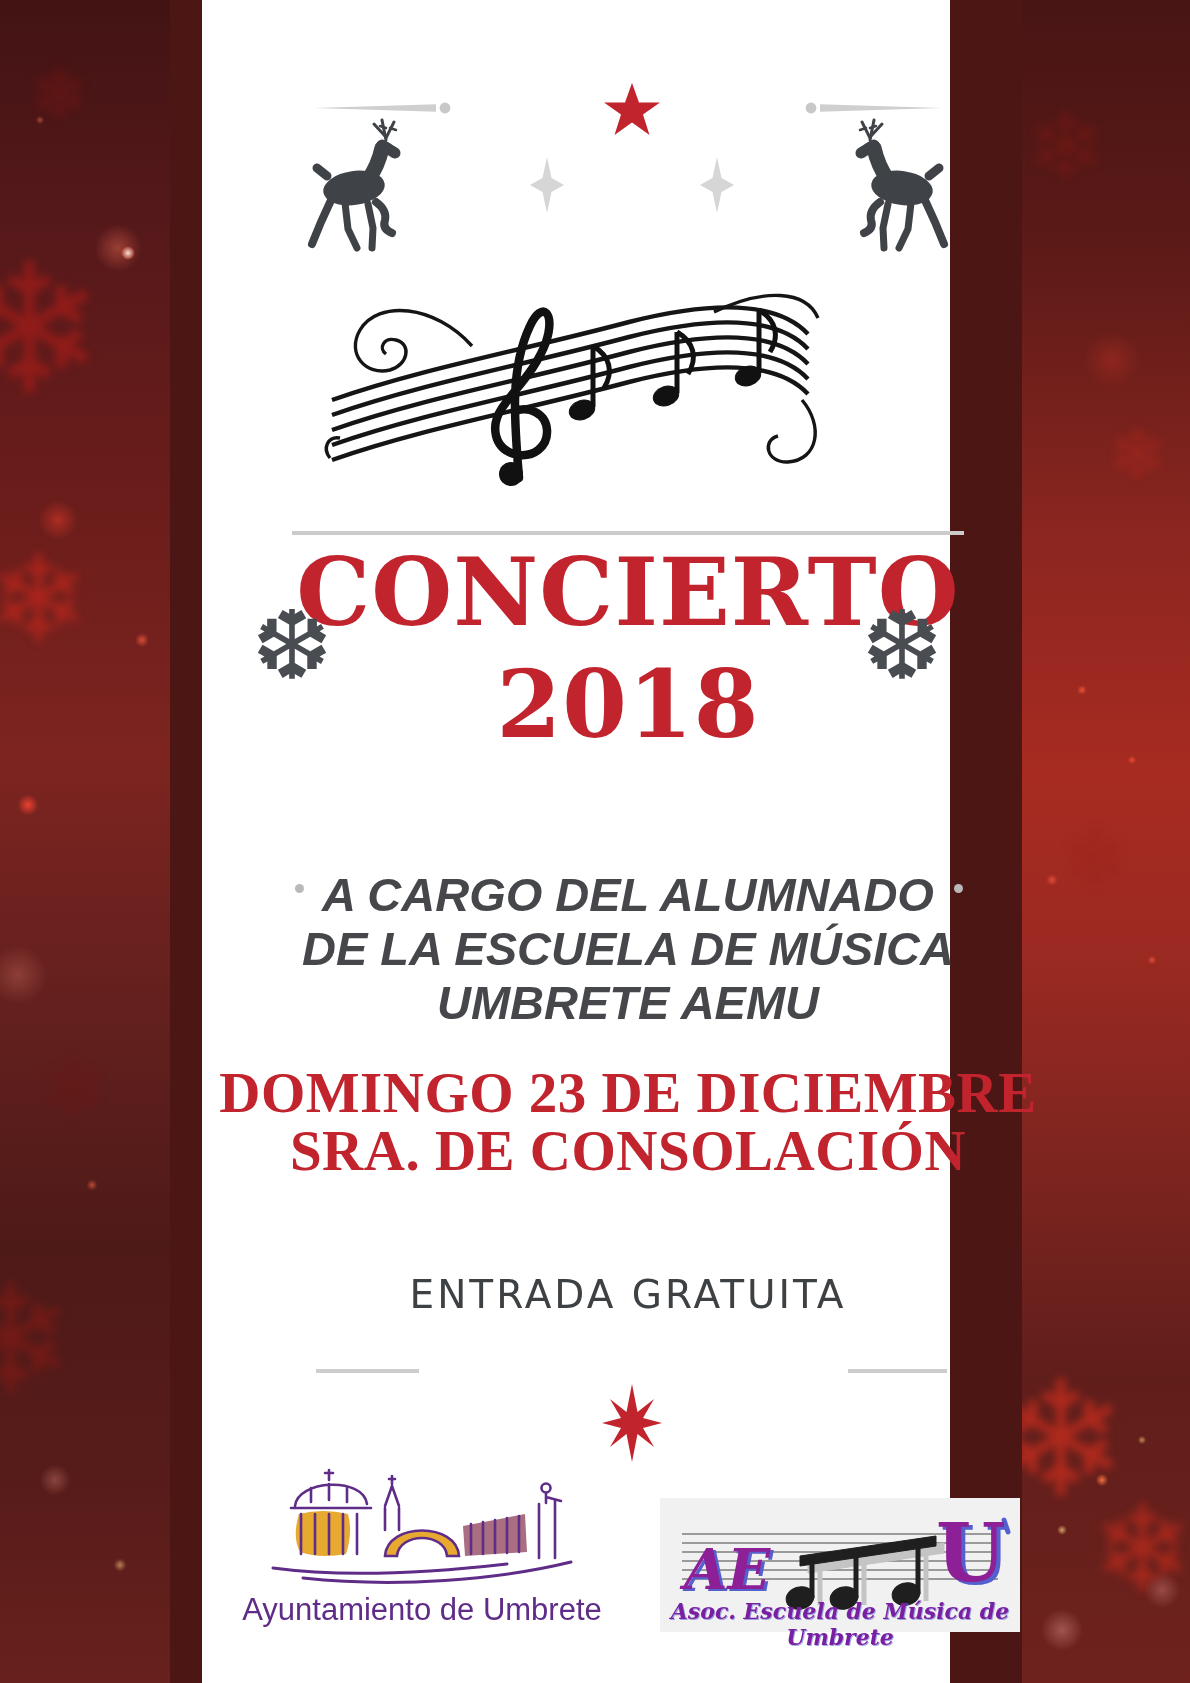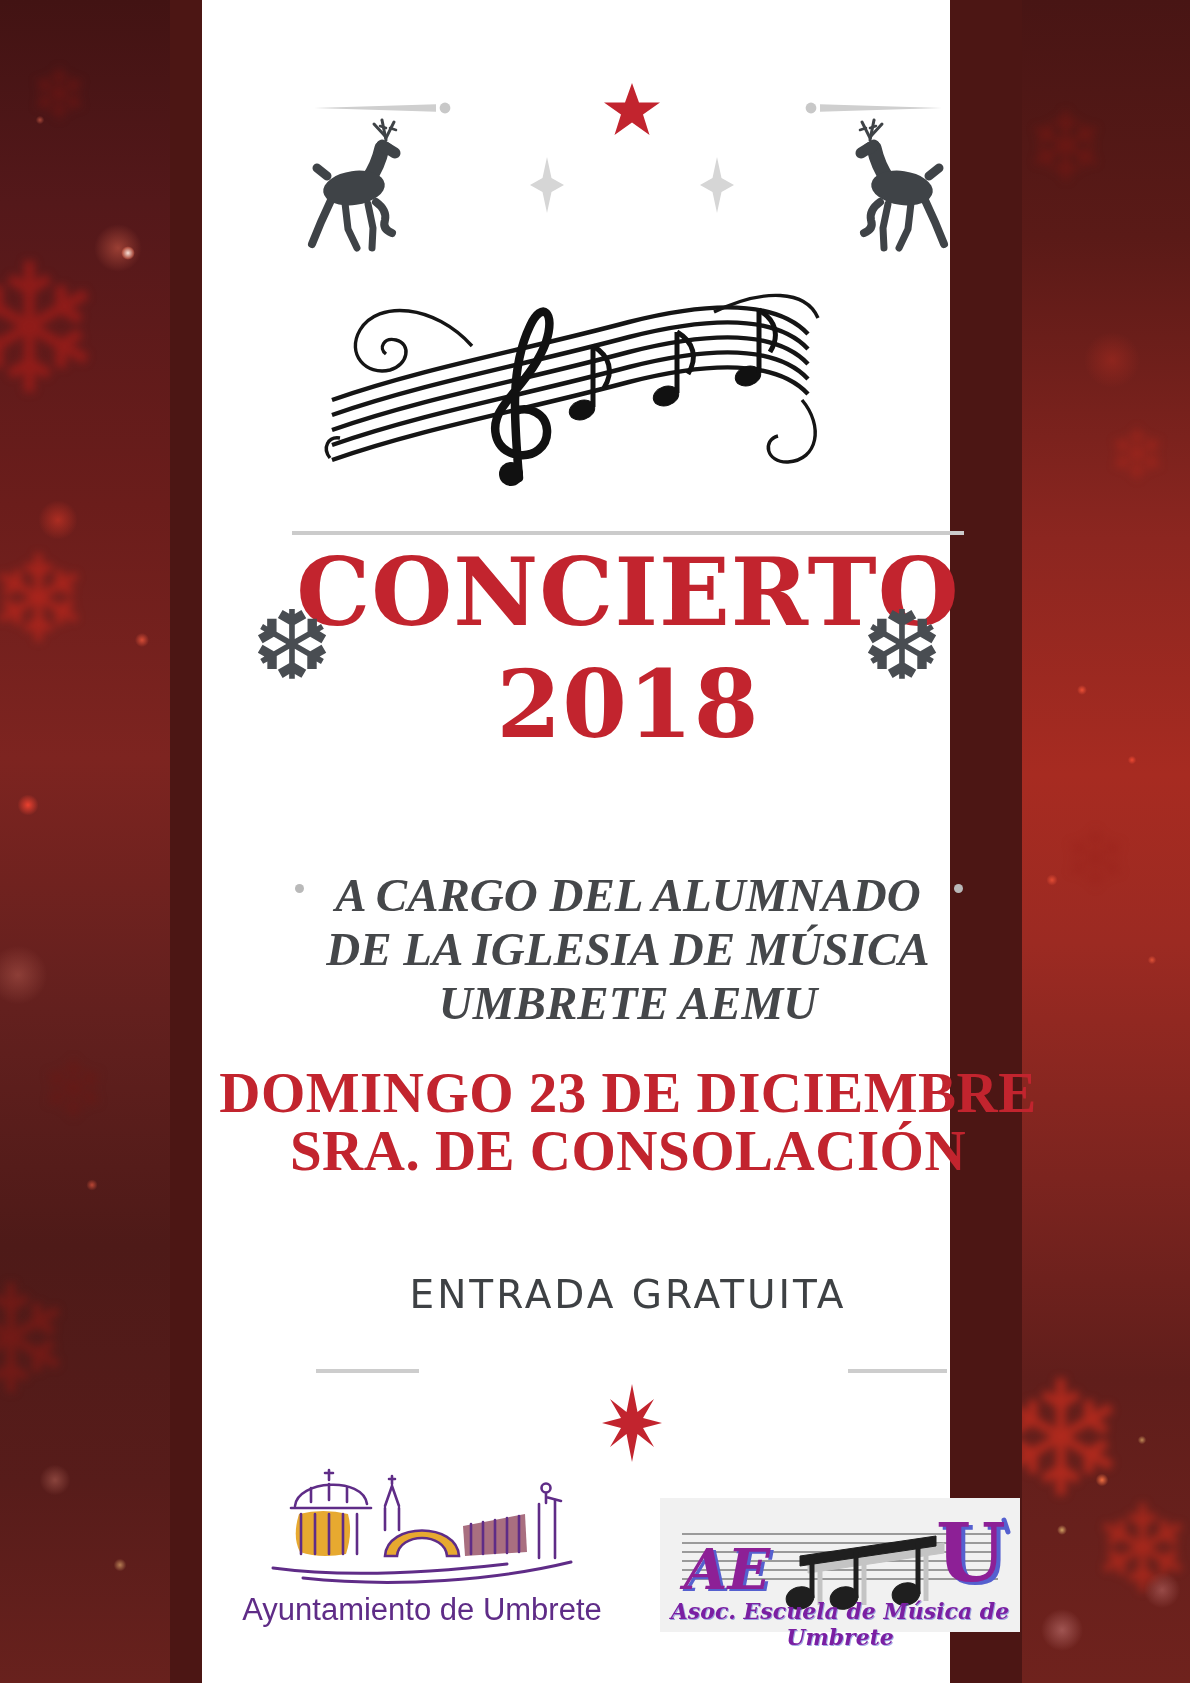--- a/index.html
+++ b/index.html
@@ -68,21 +68,21 @@
 
   .divider{left:90px;top:531px;width:672px;height:4px;background:var(--line);}
 
   .title{left:0;top:537px;width:852px;text-align:center;color:var(--red);
          font-family:"DejaVu Serif",serif;font-weight:bold;font-size:93px;line-height:112px;letter-spacing:1px;}
   .flake{font-family:"DejaVu Sans",sans-serif;color:var(--flake-gray);font-size:96px;line-height:1;}
   .flake-left{left:35px;top:598px;width:110px;text-align:center;}
   .flake-right{left:645px;top:598px;width:110px;text-align:center;}
 
   .subtitle{left:0;top:868px;width:852px;text-align:center;color:var(--text-gray);
-            font-family:Liberation Serif, serif;font-style:italic;font-weight:bold;font-size:47px;line-height:54px;}
+            font-family:Liberation Sans, sans-serif;font-style:italic;font-weight:bold;font-size:47px;line-height:54px;}
   .dot{width:9px;height:9px;border-radius:50%;background:#b9b9b9;top:884px;}
   .dot.l{left:93px;} .dot.r{left:752px;}
 
   .info{left:0;top:1064px;width:852px;text-align:center;color:var(--red);
         font-family:"Liberation Serif",serif;font-weight:bold;font-size:57px;line-height:58px;letter-spacing:.5px;}
 
   .admission{left:0;top:1272px;width:852px;text-align:center;color:#3e4144;
              font-family:"DejaVu Sans",sans-serif;font-weight:normal;font-size:39px;letter-spacing:3px;}
 
   .seg{top:1369px;height:4px;background:#cdcdcd;}
@@ -217,21 +217,21 @@
     <div class="abs title">
       <div>CONCIERTO</div>
       <div>2018</div>
     </div>
 
     <div class="abs flake flake-left">❆</div>
     <div class="abs flake flake-right">❆</div>
 
     <div class="abs subtitle">
       <div>A CARGO DEL ALUMNADO</div>
-      <div>DE LA IGLESIA DE MÚSICA</div>
+      <div>DE LA ESCUELA DE MÚSICA</div>
       <div>UMBRETE AEMU</div>
     </div>
     <div class="abs dot l"></div>
     <div class="abs dot r"></div>
 
     <div class="abs info">
       <div>DOMINGO 23 DE DICIEMBRE</div>
       <div>SRA. DE CONSOLACIÓN</div>
     </div>
 

